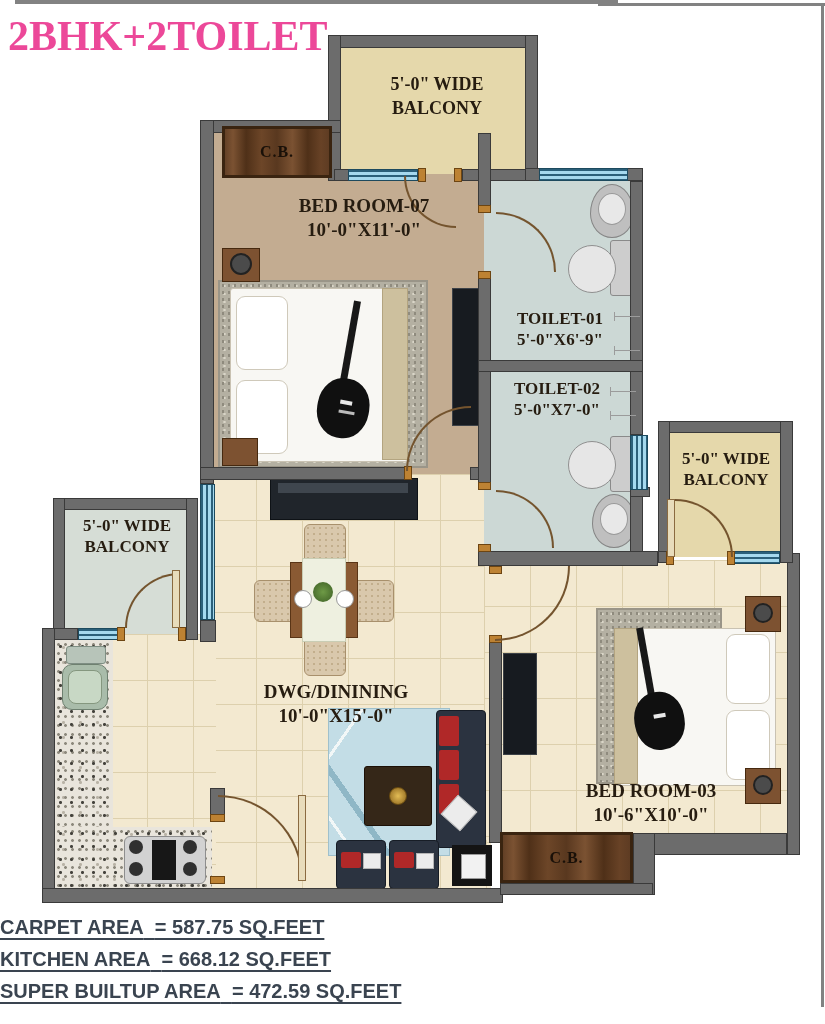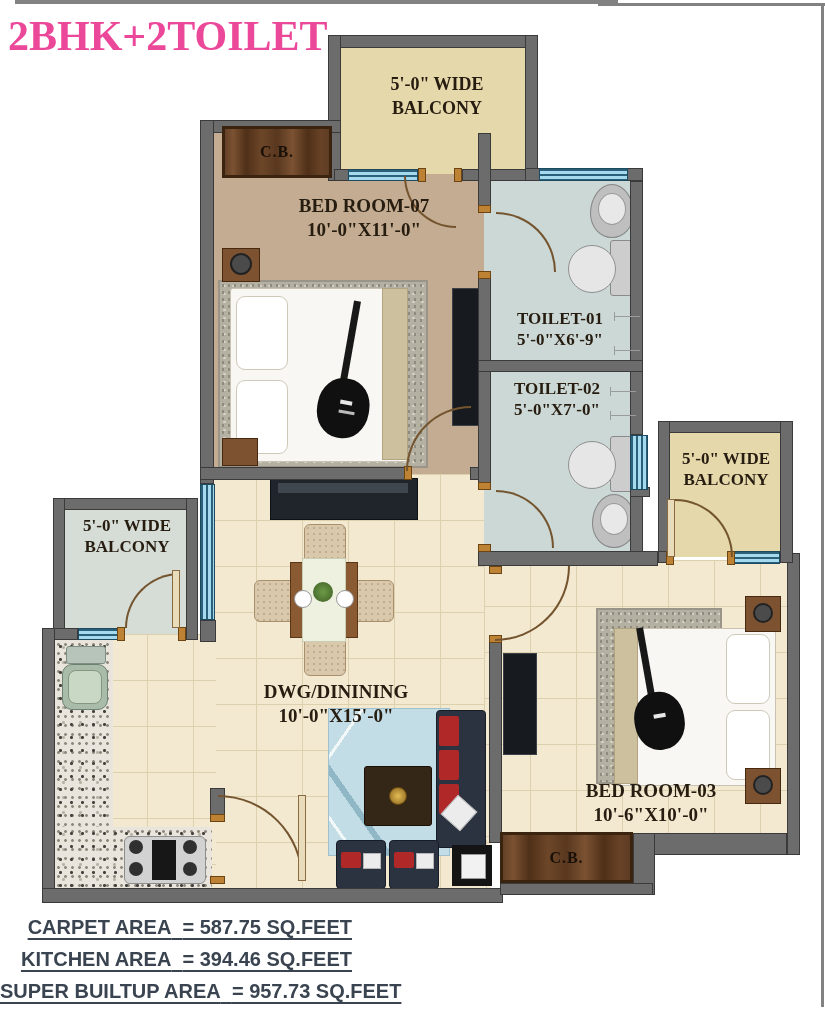--- a/index.html
+++ b/index.html
@@ -42,21 +42,21 @@
   .ceramic-bowl{position:absolute;background:#e6e6e6;border:1px solid #909090;border-radius:50%;}
   .basin-out{position:absolute;background:#bfbfbf;border:1px solid #858585;border-radius:50% 50% 50% 50%/55% 55% 45% 45%;}
   .basin-in{position:absolute;background:#e8e8e8;border:1px solid #9a9a9a;border-radius:50%;}
   .dim{position:absolute;height:1px;background:#9b9b9b;}
   .dim::before{content:"";position:absolute;left:0;top:-4px;width:1px;height:9px;background:#9b9b9b;}
   
   .rlbl{position:absolute;transform:translateX(-50%);text-align:center;font-weight:700;color:#261c10;white-space:nowrap;line-height:24px;}
   .sz19{font-size:19px;} .sz18{font-size:18px;} .sz17{font-size:17px;line-height:21px;}
   .cbl{font-size:16px;font-weight:700;color:#191008;letter-spacing:1px;}
   #title{position:absolute;left:8px;top:12px;font-size:42px;font-weight:700;color:#ec4899;letter-spacing:0;}
-  #areas{position:absolute;left:0px;top:916px;width:352px;text-align:right;
+  #areas{position:absolute;left:0px;top:916px;width:352px;text-align:left;
          font-family:"Liberation Sans",sans-serif;font-weight:700;font-size:20px;color:#3a4450;}
   #areas .aline{margin-bottom:9px;text-decoration:underline;text-underline-offset:4px;text-decoration-thickness:2px;white-space:nowrap;}
 </style>
 </head>
 <body>
 
 <div id="page">
 
   <div class="edge" style="left:15px;top:0;width:603px;height:4px"></div>
   <div class="edge" style="left:598px;top:3px;width:227px;height:3px"></div>
@@ -274,21 +274,21 @@
     <div>10'-6"X10'-0"</div>
   </div>
 
   <div id="areas">
     <div class="aline">
       <span>CARPET AREA</span>&nbsp;
       <span>= 587.75 SQ.FEET</span>
     </div>
     <div class="aline">
       <span>KITCHEN AREA</span>&nbsp;
-      <span>= 394.46 SQ.FEET</span>
+      <span>= 668.12 SQ.FEET</span>
     </div>
     <div class="aline">
       <span>SUPER BUILTUP AREA</span>&nbsp;
-      <span>= 957.73 SQ.FEET</span>
+      <span>= 472.59 SQ.FEET</span>
     </div>
   </div>
 
 </div>
 
 </body></html>

